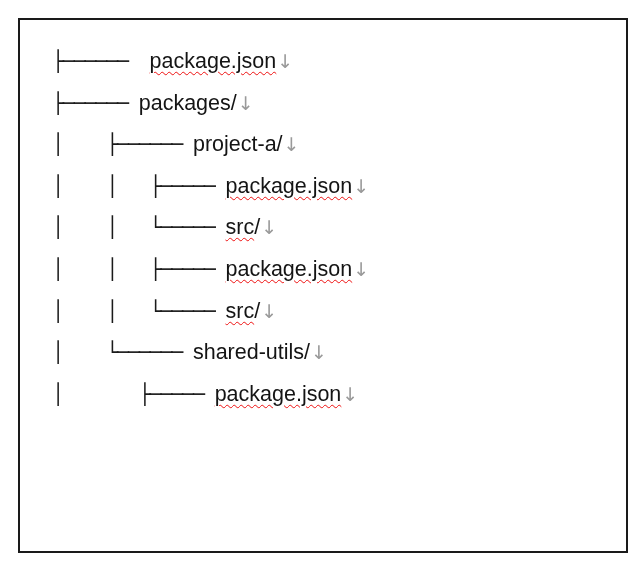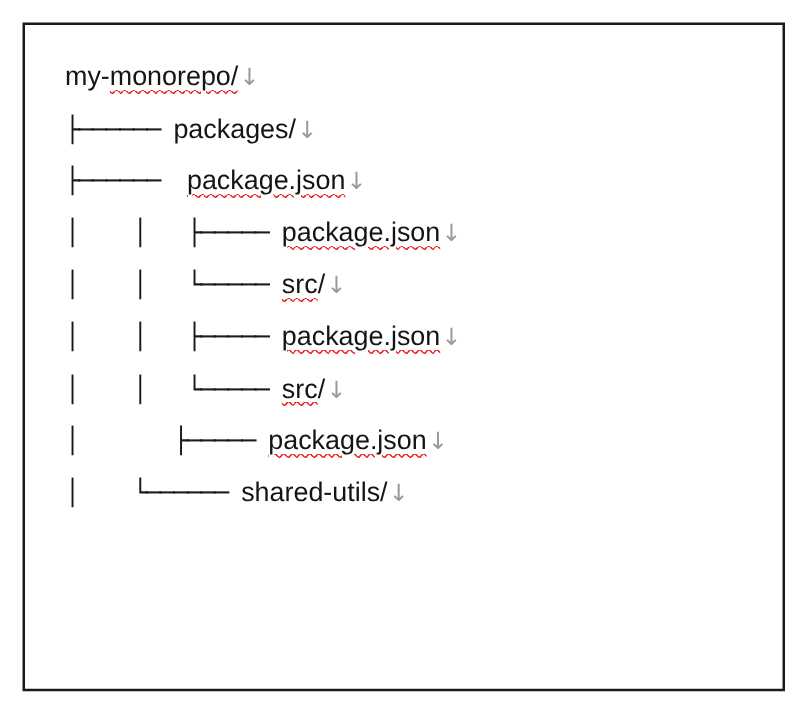--- a/index.html
+++ b/index.html
@@ -82,24 +82,24 @@
     color: #9a9a9a;
     padding-left: 1px;
   }
 </style>
 </head>
 <body>
 
 <div id="page">
   <div id="tree-box">
     <div id="tree-lines">
-        <div class="tree-line"><span class="name"><span>my-</span><span class="sp">monorepo/</span></span><span class="mark">↓</span></div>
+        <div class="tree-line"><span class="branch">├──────  </span><span class="name"><span class="sp">package.json</span></span><span class="mark">↓</span></div>
         <div class="tree-line"><span class="branch">├────── </span><span class="name"><span>packages/</span></span><span class="mark">↓</span></div>
-        <div class="tree-line"><span class="branch">├──────  </span><span class="name"><span class="sp">package.json</span></span><span class="mark">↓</span></div>
+        <div class="tree-line"><span class="branch">│    ├────── </span><span class="name"><span>project-a/</span></span><span class="mark">↓</span></div>
         <div class="tree-line"><span class="branch">│    │   ├───── </span><span class="name"><span class="sp">package.json</span></span><span class="mark">↓</span></div>
         <div class="tree-line"><span class="branch">│    │   └───── </span><span class="name"><span class="sp">src</span><span>/</span></span><span class="mark">↓</span></div>
         <div class="tree-line"><span class="branch">│    │   ├───── </span><span class="name"><span class="sp">package.json</span></span><span class="mark">↓</span></div>
         <div class="tree-line"><span class="branch">│    │   └───── </span><span class="name"><span class="sp">src</span><span>/</span></span><span class="mark">↓</span></div>
+        <div class="tree-line"><span class="branch">│    └────── </span><span class="name"><span>shared-utils/</span></span><span class="mark">↓</span></div>
         <div class="tree-line"><span class="branch">│       ├───── </span><span class="name"><span class="sp">package.json</span></span><span class="mark">↓</span></div>
-        <div class="tree-line"><span class="branch">│    └────── </span><span class="name"><span>shared-utils/</span></span><span class="mark">↓</span></div>
       </div>
   </div>
 </div>
 
 </body></html>

